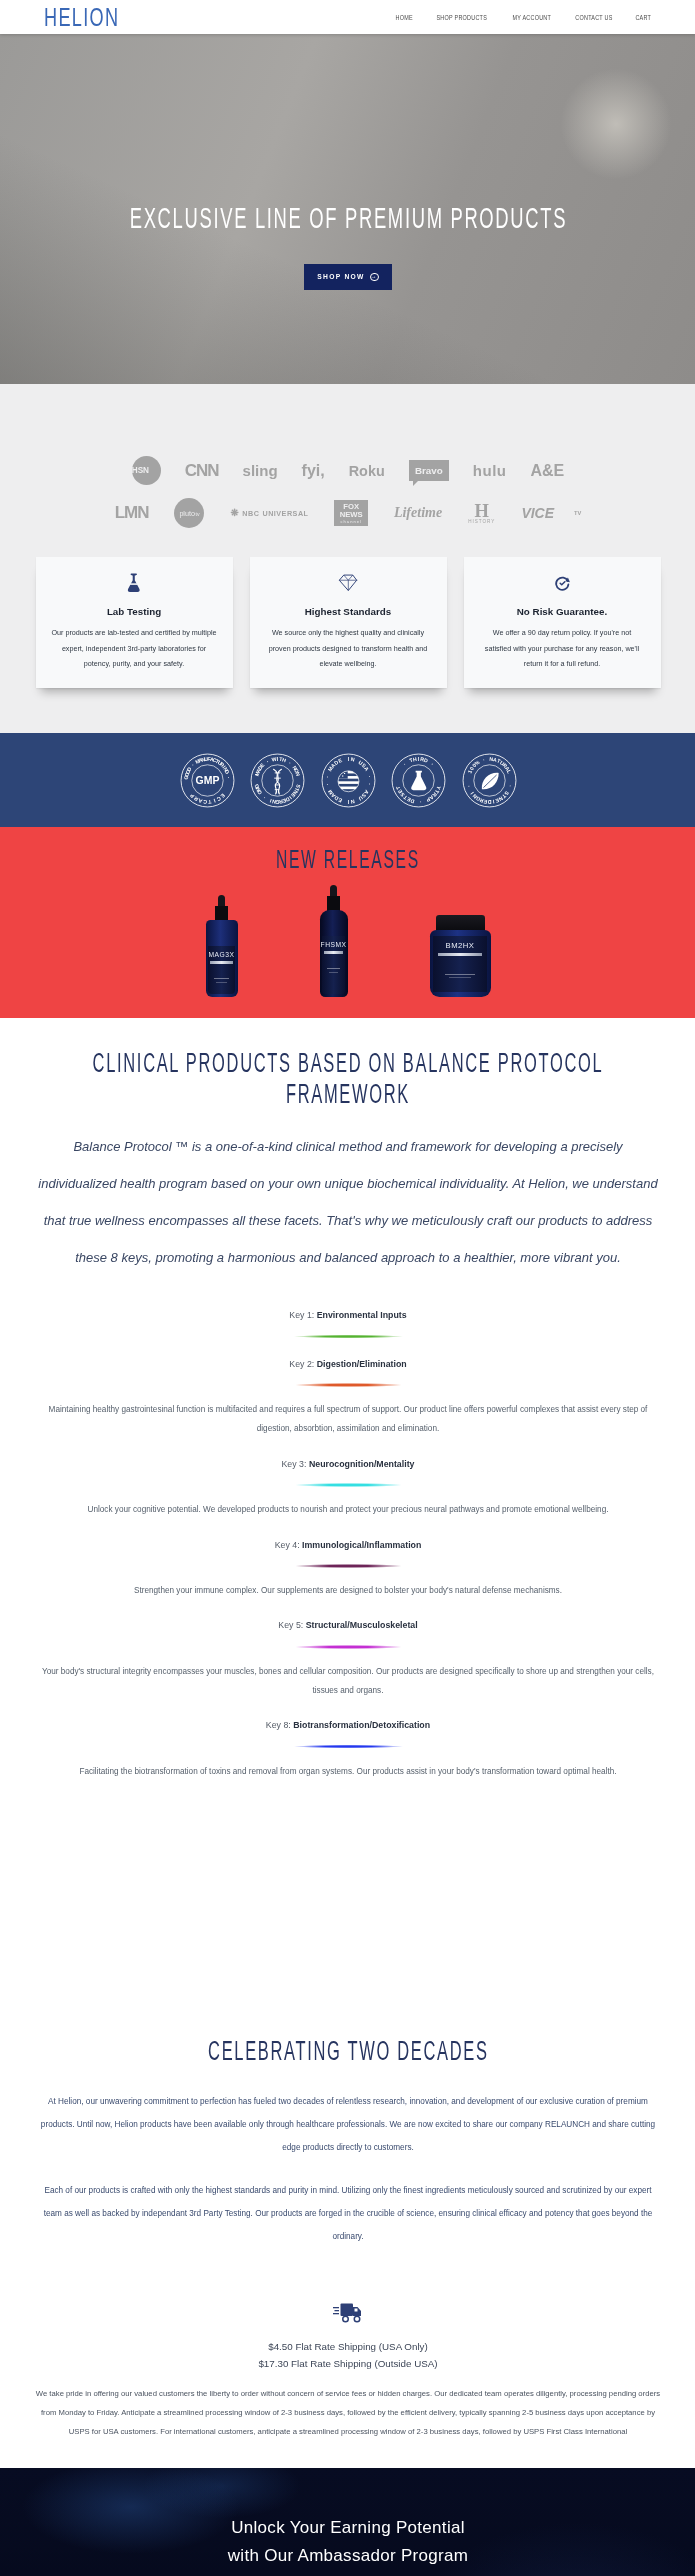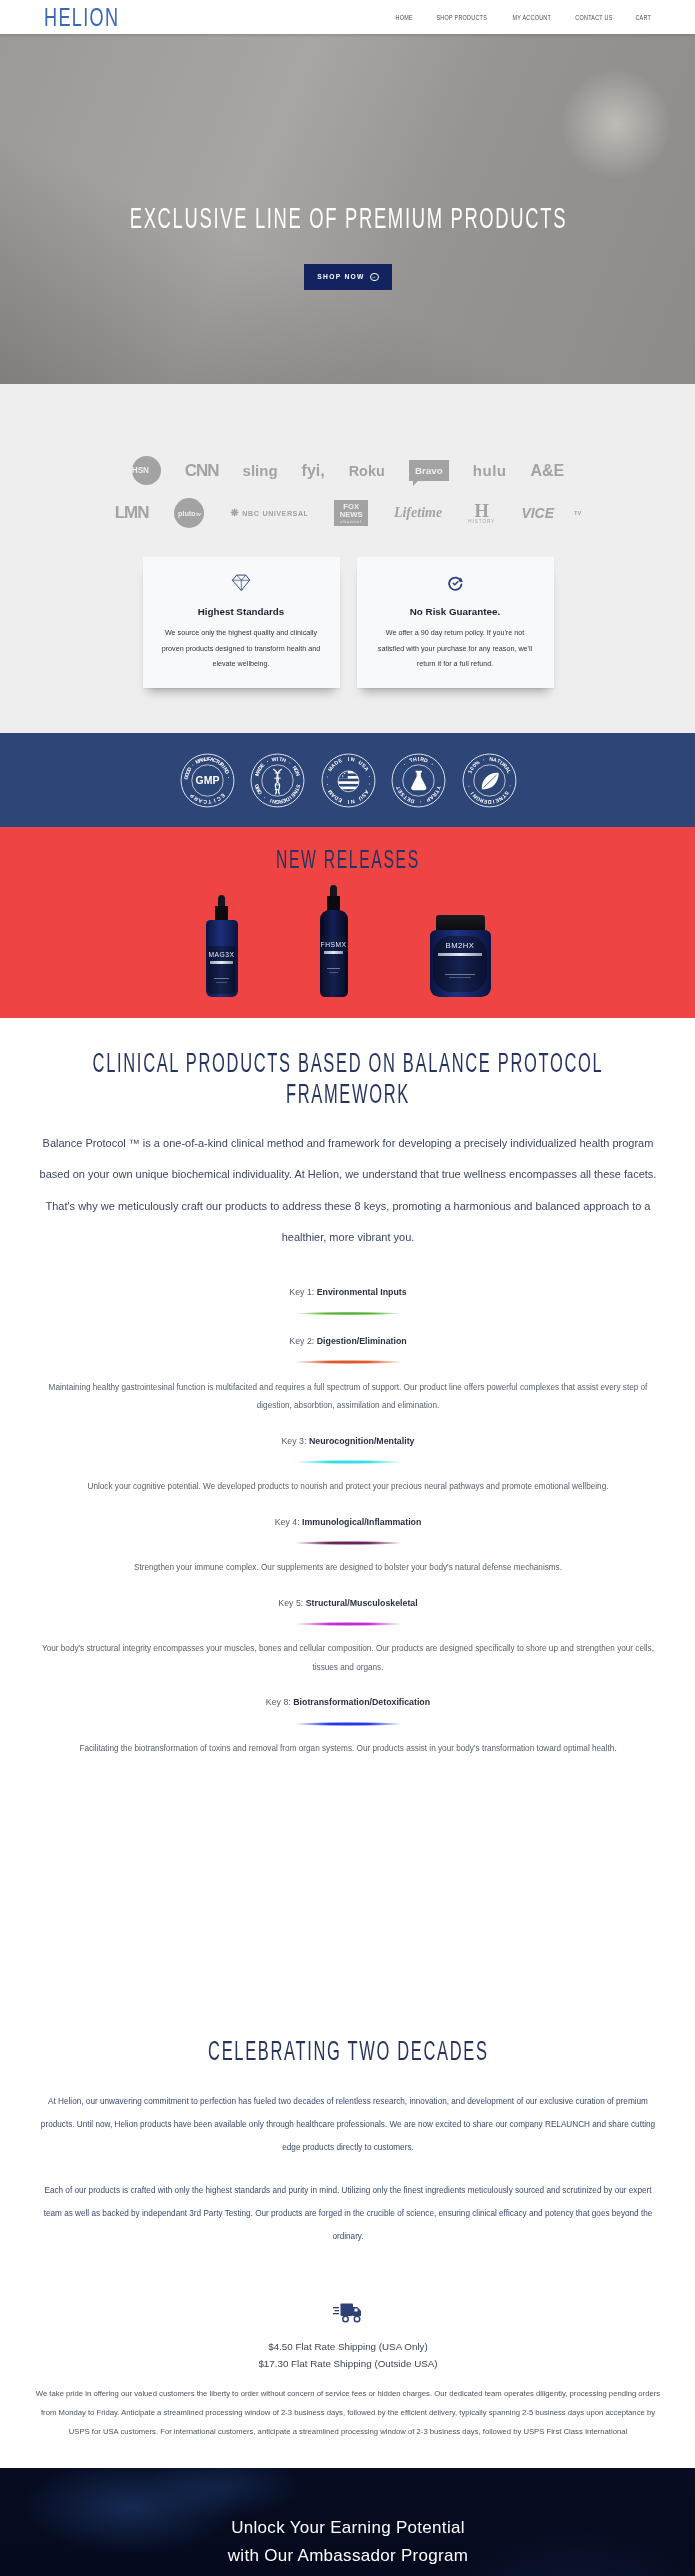--- a/index.html
+++ b/index.html
@@ -50,21 +50,21 @@
   .roku { font-size: 14.4px; font-weight: 700; }
   .bravo { position: relative; background: #a3a3a3; color: #eeeeef; padding: 4.6px 6.2px;
            font-weight: 700; font-size: 9.8px; }
   .bravo::after { content: ""; position: absolute; left: 4.1px; bottom: -5.2px; border: 3.1px solid transparent;
                   border-top-color: #a3a3a3; border-left-color: #a3a3a3; }
   .hulu { font-size: 15px; font-weight: 700; letter-spacing: 0.5px; }
   .ae { font-size: 16px; font-weight: 700; }
   .lmn { font-size: 17px; font-weight: 700; letter-spacing: -1px; }
   .pluto { width: 30px; height: 30px; border-radius: 50%; background: #a3a3a3; color: #eeeeef;
            display: flex; align-items: baseline; justify-content: center; padding-top: 10.3px;
-           font-weight: 700; font-size: 7.2px; }
+           font-weight: 400; font-size: 7.2px; }
   .pluto .sub { font-size: 5.2px; margin-left: 0.5px; }
   .nbc { display: flex; align-items: center; gap: 3.1px; font-weight: 600; font-size: 7.2px; letter-spacing: 0.5px; }
   .nbc-glyph { font-size: 9.8px; line-height: 1; }
   .foxbox { background: #a3a3a3; color: #eeeeef; padding: 2.6px 5.2px 2.1px; font-weight: 700;
             line-height: 1.05; font-size: 7.7px; display: inline-flex; flex-direction: column; align-items: center; }
   .foxbox .sub2 { font-size: 4.1px; letter-spacing: 1px; font-weight: 400; margin-top: 1px; }
   .lifetime { font-family: "Liberation Serif", serif; font-style: italic; font-weight: 700; font-size: 14px; }
   .history { display: inline-flex; flex-direction: column; align-items: center;
              font-family: "Liberation Serif", serif; }
   .history .h-big { font-size: 18.5px; line-height: .9; font-weight: 700; }
@@ -107,26 +107,26 @@
            background: linear-gradient(90deg,#9aa2b5,#e8ebf3,#8f97ab); }
   .pmicro { width: 55%; height: 1px; background: rgba(255,255,255,.4); margin-top: 14.4px; }
   .pmicro2 { width: 40%; height: 1px; background: rgba(255,255,255,.25); margin-top: 2.6px; }
   .lid { width: 49px; height: 16.5px; background: linear-gradient(180deg,#1a1a20,#0a0a0e);
          border-radius: 3.1px 3.1px 1px 1px; margin: 0 auto; }
   .jbody { width: 61px; height: 67px; margin-top: -1.5px; position: relative;
            background: linear-gradient(90deg,#0a1440,#1d3284 45%,#0a1440);
            border-radius: 6.2px 6.2px 9.3px 9.3px; }
   .jlabel { position: absolute; left: 3.1px; right: 3.1px; top: 6.2px; bottom: 5.2px;
             background: linear-gradient(90deg,#0a102e,#15214f 50%,#0a102e);
-            display: flex; flex-direction: column; align-items: center; border-radius: 18px; }
+            display: flex; flex-direction: column; align-items: center; }
   .jlabel .pcode { font-size: 7.7px; }
 
   
   .clinical { height: 1007px; background: #fff; text-align: center; padding-top: 36px; }
-  .intro { max-width: 626px; margin: 26px auto 0; font-size: 11px; line-height: 2.85; color: #3a4763; }
+  .intro { max-width: 626px; margin: 26px auto 0; font-size: 13px; line-height: 2.85; color: #3a4763; font-style: italic; }
   .keys { margin-top: 34px; }
   .key { margin-bottom: 19.6px; }
   .key h4 { font-size: 8.8px; font-weight: 400; color: #545b66; }
   .key h4 b { color: #2a3240; font-weight: 700; }
   .lens { width: 155px; height: 5.7px; margin: 13.4px auto 0; }
   .ktext { max-width: 626px; margin: 13.4px auto 0; font-size: 8.2px; line-height: 2.3; color: #555f6b; }
 
   
   .decades { height: 258px; text-align: center; padding-top: 14.4px; }
   .decades p { max-width: 616px; margin: 0 auto; font-size: 8.2px; line-height: 2.8; color: #394a6e; }
@@ -208,20 +208,31 @@
         <span class="h-big">H</span>
         <span class="sub">HISTORY</span>
       </span>
     <span class="tvlogo vice">
         <span>VICE</span>
         <span class="sub">TV</span>
       </span>
   </div>
 
   <div class="cards">
+    <div class="card">
+      <div class="cicon">
+        <svg width="15.5" height="19.6" viewBox="0 0 30 38">
+            <path d="M11,2 h8 v3 h-2 v9 l9,17 c1.5,3 -0.6,6 -3.6,6 H7.6 c-3,0 -5.1,-3 -3.6,-6 l9,-17 V5 h-2 z" fill="#2e4076"></path>
+            <rect x="9" y="1" width="12" height="3" rx="1" fill="#2e4076"></rect>
+            <rect x="8" y="20" width="14" height="3" fill="#f8f9fa"></rect>
+          </svg>
+      </div>
+      <h3>Lab Testing</h3>
+      <p>Our products are lab-tested and certified by multiple expert, independent 3rd-party laboratories for potency, purity, and your safety.</p>
+    </div>
     <div class="card">
       <div class="cicon">
         <svg width="20.6" height="19.6" viewBox="0 0 64 60">
             <path d="M18,6 h28 l12,16 L32,54 L4,22 z" fill="none" stroke="#2e4076" stroke-width="3" stroke-linejoin="round"></path>
             <path d="M4,22 h56 M18,6 l14,16 14,-16 M32,22 V54" fill="none" stroke="#2e4076" stroke-width="2.2"></path>
           </svg>
       </div>
       <h3>Highest Standards</h3>
       <p>We source only the highest quality and clinically proven products designed to transform health and elevate wellbeing.</p>
     </div>

